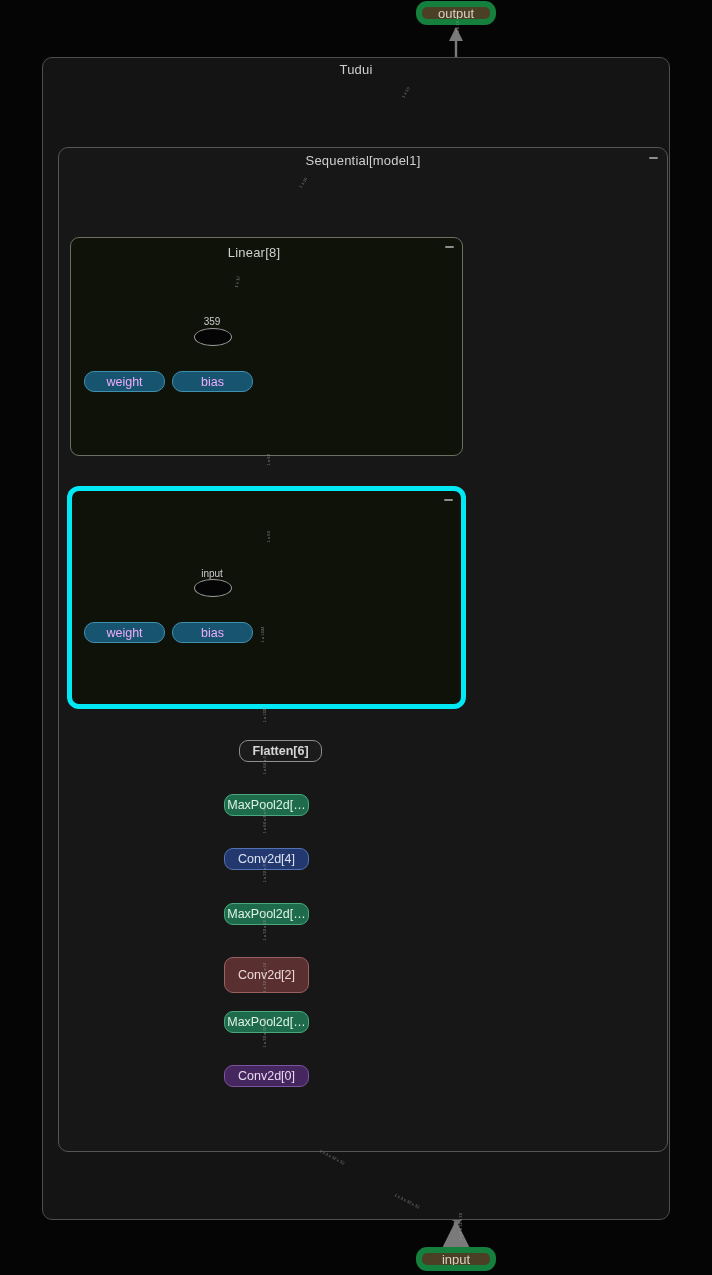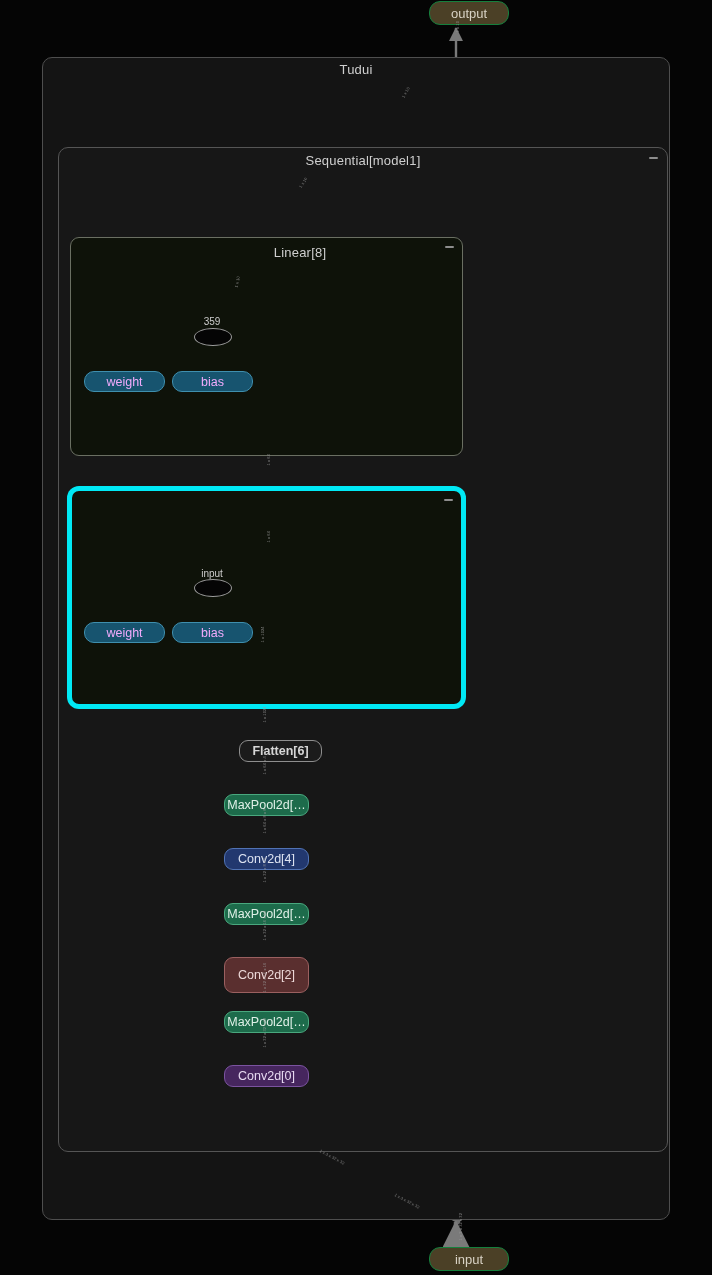--- a/index.html
+++ b/index.html
@@ -51,25 +51,24 @@
     border-radius:9px;
     display:flex;align-items:center;justify-content:center;
     font-size:12.5px;
     color:#d8d8d8;
     white-space:nowrap;
     overflow:hidden;
     border:1px solid rgba(255,255,255,.25);
   }
   .node.io{
     background:#4b4026;
-    border:1px solid #15803d;
+    border:6px solid #15803d;
     color:#d8d2c4;
     border-radius:11px;
     font-size:13px;
-    margin-left:13px;
   }
   .node.param{
     background:#17546f;
     border:1px solid #3f8fae;
     color:#f0abfc;
     border-radius:10px;
   }
   .node.flatten{
     background:#1b1b1b;
     border:1px solid #8e8e8e;
@@ -198,21 +197,21 @@
   <div class="group-label" style="top:62px;left:0;width:712px;">Tudui</div>
 
   <div class="group seq" style="left:58px;top:147px;width:610px;height:1005px;">
     <div class="collapse-icon" style="right:9px;top:9px;"></div>
   </div>
   <div class="group-label" style="top:153px;left:58px;width:610px;">Sequential[model1]</div>
 
   <div class="group linear" style="left:70px;top:237px;width:393px;height:219px;">
     <div class="collapse-icon" style="right:8px;top:8px;"></div>
   </div>
-  <div class="group-label" style="top:245px;left:70px;width:368px;padding-left:46px;">Linear[8]</div>
+  <div class="group-label" style="top:245px;left:70px;width:368px;">Linear[8]</div>
 
   <div class="ell-label" style="top:316px;left:194px;width:36px;">359</div>
   <div class="ell" style="left:194px;top:328px;"></div>
 
   <div class="node param" style="left:84px;top:371px;width:81px;height:21px;">
     <span>weight</span>
   </div>
   <div class="node param" style="left:172px;top:371px;width:81px;height:21px;">
     <span>bias</span>
   </div>

